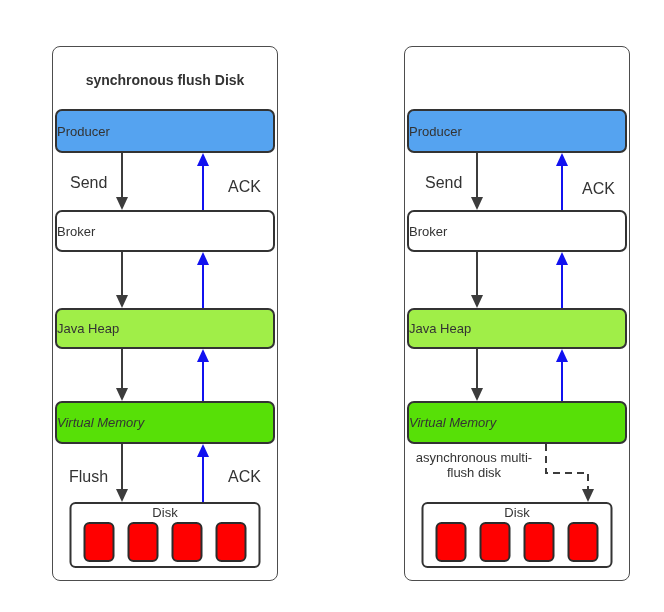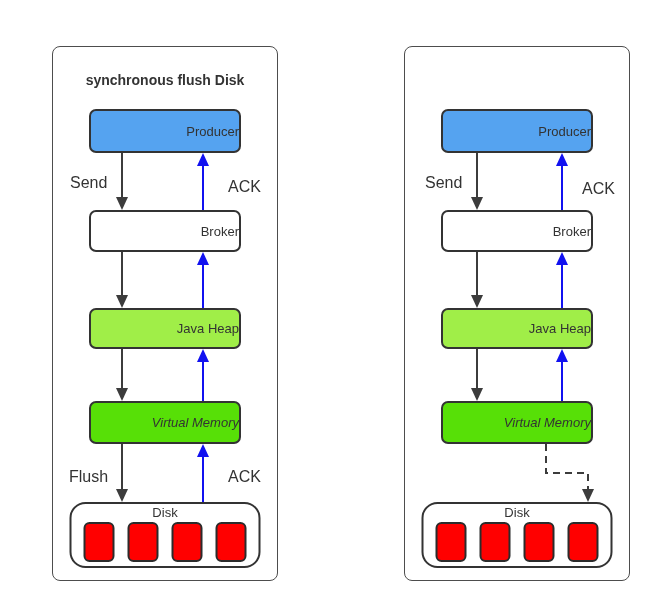--- a/index.html
+++ b/index.html
@@ -36,44 +36,44 @@
     margin: 0;
     text-align: center;
     font-size: 14px;
     font-weight: bold;
     color: var(--text-color);
   }
   .node {
     position: absolute;
     left: 50%;
     transform: translateX(-50%);
-    width: 152px;
+    width: 220px;
     border: 2px solid var(--node-border);
     border-radius: 7px;
     box-sizing: border-box;
     display: flex;
     align-items: center;
-    justify-content: flex-end;
+    justify-content: flex-start;
     font-size: 13px;
     color: var(--text-color);
     background: #ffffff;
     z-index: 2;
   }
   .node-producer       { top: 62px;  height: 44px; background: var(--producer-fill); }
   .node-broker         { top: 163px; height: 42px; }
   .node-java-heap      { top: 261px; height: 41px; background: var(--java-heap-fill); }
   .node-virtual-memory { top: 354px; height: 43px; background: var(--virtual-memory-fill); font-style: italic; }
   .node-disk {
     top: 455px;
     height: 66px;
     width: 191px;
     flex-direction: column;
     justify-content: flex-start;
     padding-top: 1px;
-    border-radius: 16px;
+    border-radius: 6px;
   }
   .disk-label {
     font-size: 13px;
     color: var(--text-color);
     line-height: 15px;
   }
   .disk-blocks {
     display: flex;
     justify-content: center;
     gap: 13px;
@@ -249,16 +249,18 @@
           <div class="disk-block"></div>
           <div class="disk-block"></div>
           <div class="disk-block"></div>
           <div class="disk-block"></div>
         </div>
     </div>
 
     <span class="edge-label lbl-send">Send</span>
     <span class="edge-label lbl-ack-top">ACK</span>
     <div class="flush-note">
+      <span>asynchronous multi-</span>
+      <span>flush disk</span>
     </div>
   </section>
 
 </div>
 
 </body></html>

